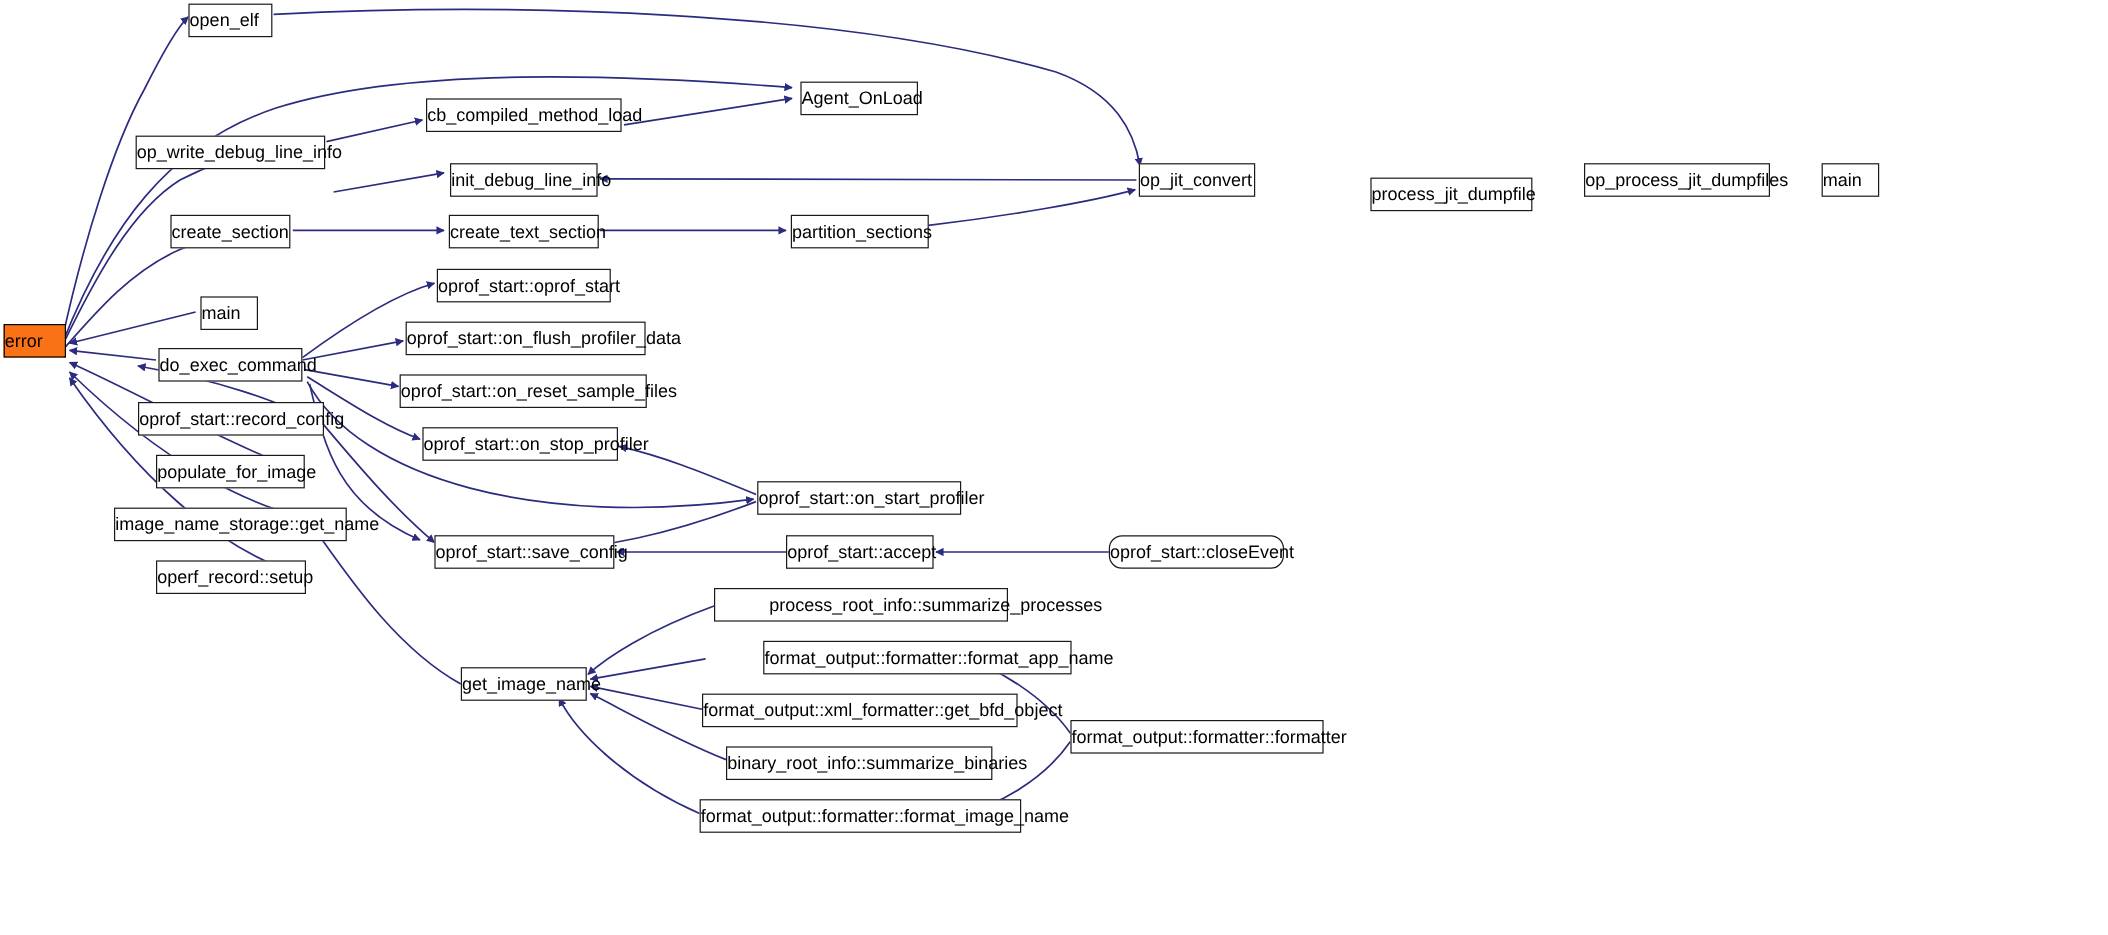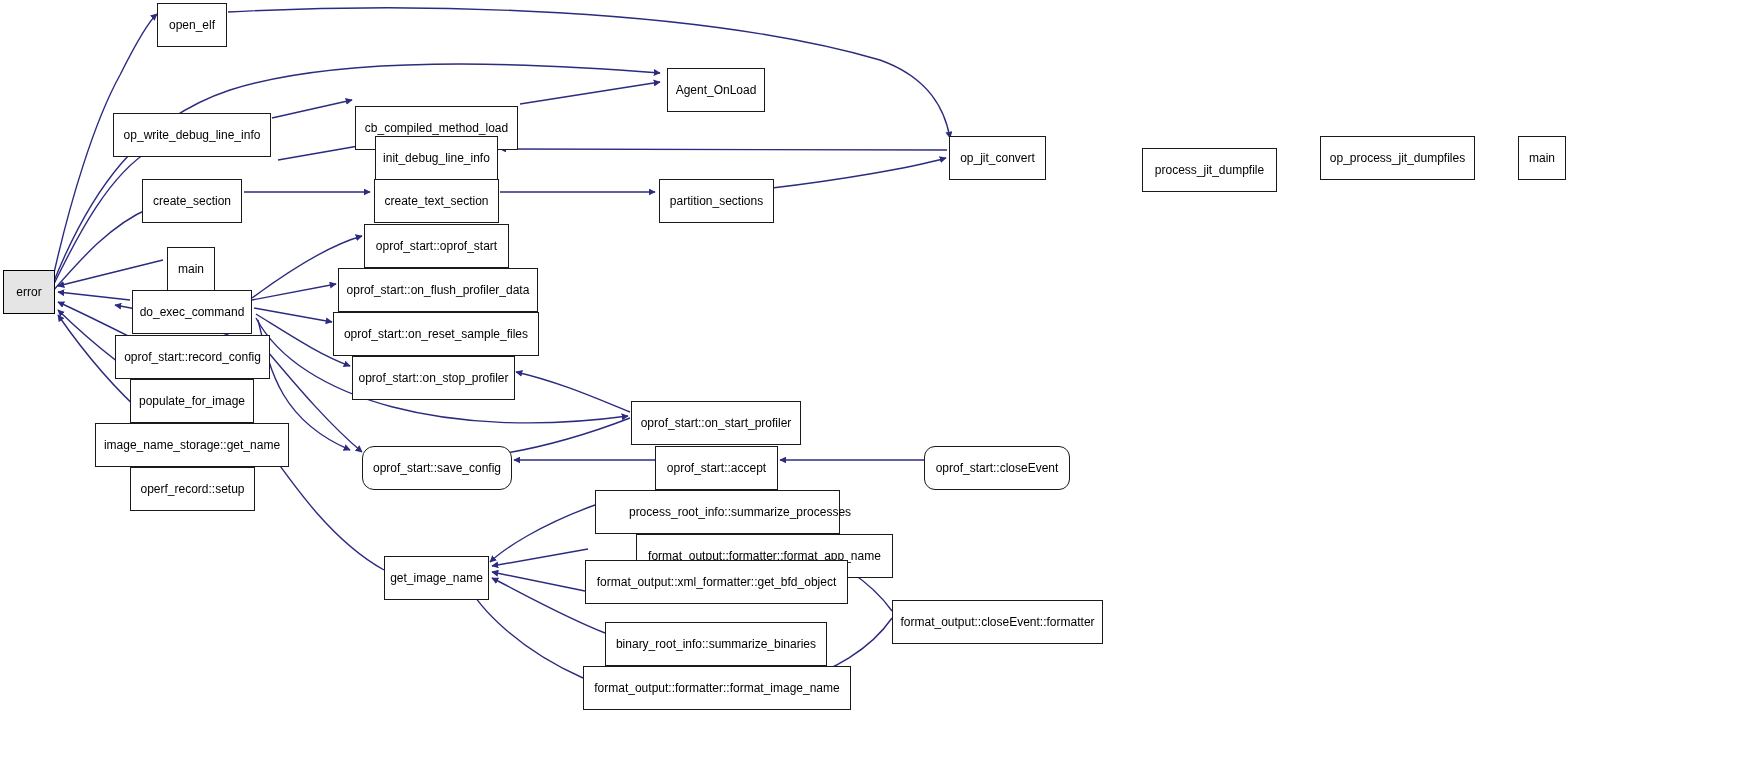--- a/index.html
+++ b/index.html
@@ -26,32 +26,32 @@
     height: 779px;
     pointer-events: none;
   }
   .node {
     position: absolute;
     box-sizing: border-box;
     border: 1px solid #1a1a1a;
     background: #ffffff;
     color: #000000;
     font-family: "Liberation Sans", sans-serif;
-    font-size: 12px;
+    font-size: 15px;
     line-height: 1;
     display: flex;
     align-items: center;
-    justify-content: center;
+    justify-content: flex-start;
     white-space: nowrap;
-    height: 44px;
+    height: 28px;
     cursor: default;
     z-index: 5;
   }
   .node.root {
-    background: #e5e5e5;
+    background: #f97316;
     border: 1px solid #000000;
   }
 </style>
 </head>
 <body>
 
 <div id="graph">
 
   <svg id="edges" viewBox="0 0 1757 779" width="1757" height="779" xmlns="http://www.w3.org/2000/svg">
     <defs>
@@ -103,21 +103,21 @@
   <div id="nodes">
       <div class="node root" style="left: 3px; top: 270px; width: 52px;">
         <span>error</span>
       </div>
       <div class="node" style="left: 157px; top: 3px; width: 70px;">
         <span>open_elf</span>
       </div>
       <div class="node" style="left: 667px; top: 68px; width: 98px;">
         <span>Agent_OnLoad</span>
       </div>
-      <div class="node" style="left: 355px; top: 106px; width: 163px;">
+      <div class="node" style="left: 355px; top: 82px; width: 163px;">
         <span>cb_compiled_method_load</span>
       </div>
       <div class="node" style="left: 113px; top: 113px; width: 158px;">
         <span>op_write_debug_line_info</span>
       </div>
       <div class="node" style="left: 375px; top: 136px; width: 123px;">
         <span>init_debug_line_info</span>
       </div>
       <div class="node" style="left: 949px; top: 136px; width: 97px;">
         <span>op_jit_convert</span>
@@ -163,46 +163,46 @@
       </div>
       <div class="node" style="left: 130px; top: 379px; width: 124px;">
         <span>populate_for_image</span>
       </div>
       <div class="node" style="left: 631px; top: 401px; width: 170px;">
         <span>oprof_start::on_start_profiler</span>
       </div>
       <div class="node" style="left: 95px; top: 423px; width: 194px;">
         <span>image_name_storage::get_name</span>
       </div>
-      <div class="node" style="left: 362px; top: 446px; width: 150px; border-radius: 12px;">
+      <div class="node" style="left: 362px; top: 446px; width: 150px;">
         <span>oprof_start::save_config</span>
       </div>
       <div class="node" style="left: 655px; top: 446px; width: 123px;">
         <span>oprof_start::accept</span>
       </div>
       <div class="node" style="left: 924px; top: 446px; width: 146px; border-radius: 11px;">
         <span>oprof_start::closeEvent</span>
       </div>
       <div class="node" style="left: 130px; top: 467px; width: 125px;">
         <span>operf_record::setup</span>
       </div>
       <div class="node" style="left: 595px; top: 490px; width: 245px; padding-left: 45px;">
         <span>process_root_info::summarize_processes</span>
       </div>
       <div class="node" style="left: 588px; top: 534px; width: 257px; margin-left: 48px;">
         <span>format_output::formatter::format_app_name</span>
       </div>
       <div class="node" style="left: 384px; top: 556px; width: 105px;">
         <span>get_image_name</span>
       </div>
-      <div class="node" style="left: 585px; top: 560px; width: 263px;">
+      <div class="node" style="left: 585px; top: 578px; width: 263px;">
         <span>format_output::xml_formatter::get_bfd_object</span>
       </div>
       <div class="node" style="left: 892px; top: 600px; width: 211px;">
-        <span>format_output::closeEvent::formatter</span>
+        <span>format_output::formatter::formatter</span>
       </div>
       <div class="node" style="left: 605px; top: 622px; width: 222px;">
         <span>binary_root_info::summarize_binaries</span>
       </div>
       <div class="node" style="left: 583px; top: 666px; width: 268px;">
         <span>format_output::formatter::format_image_name</span>
       </div>
     </div>
 
 </div>

